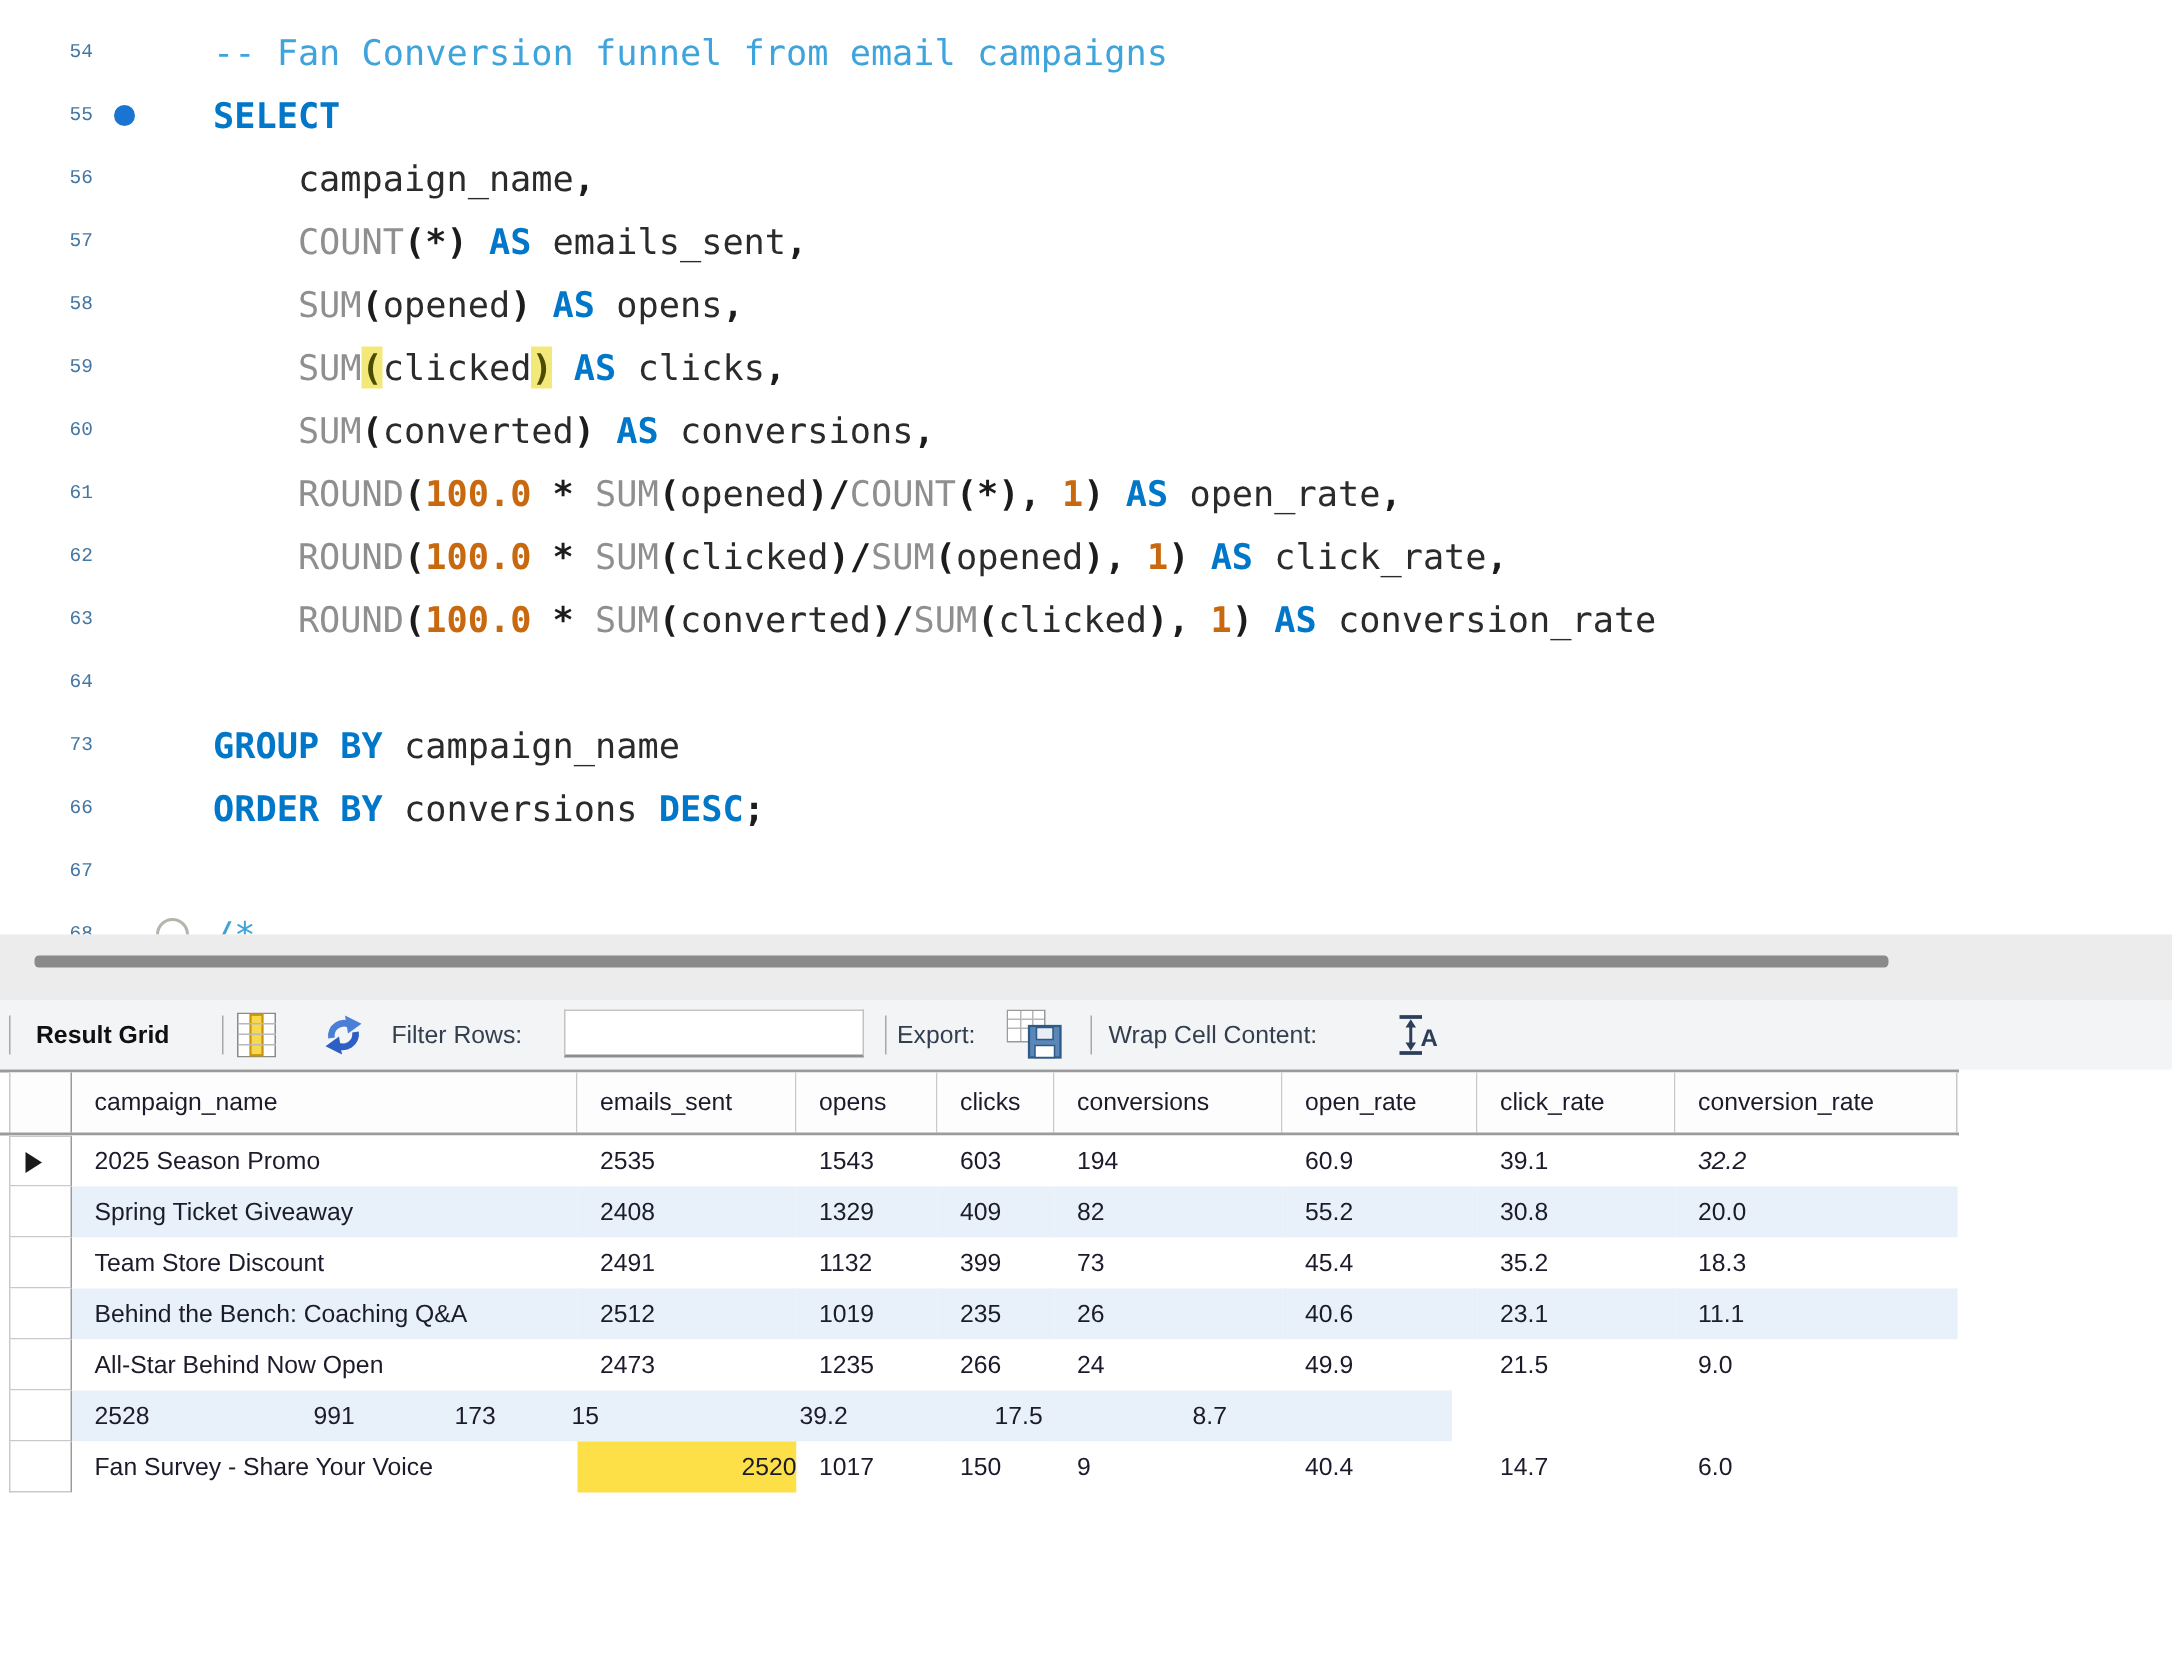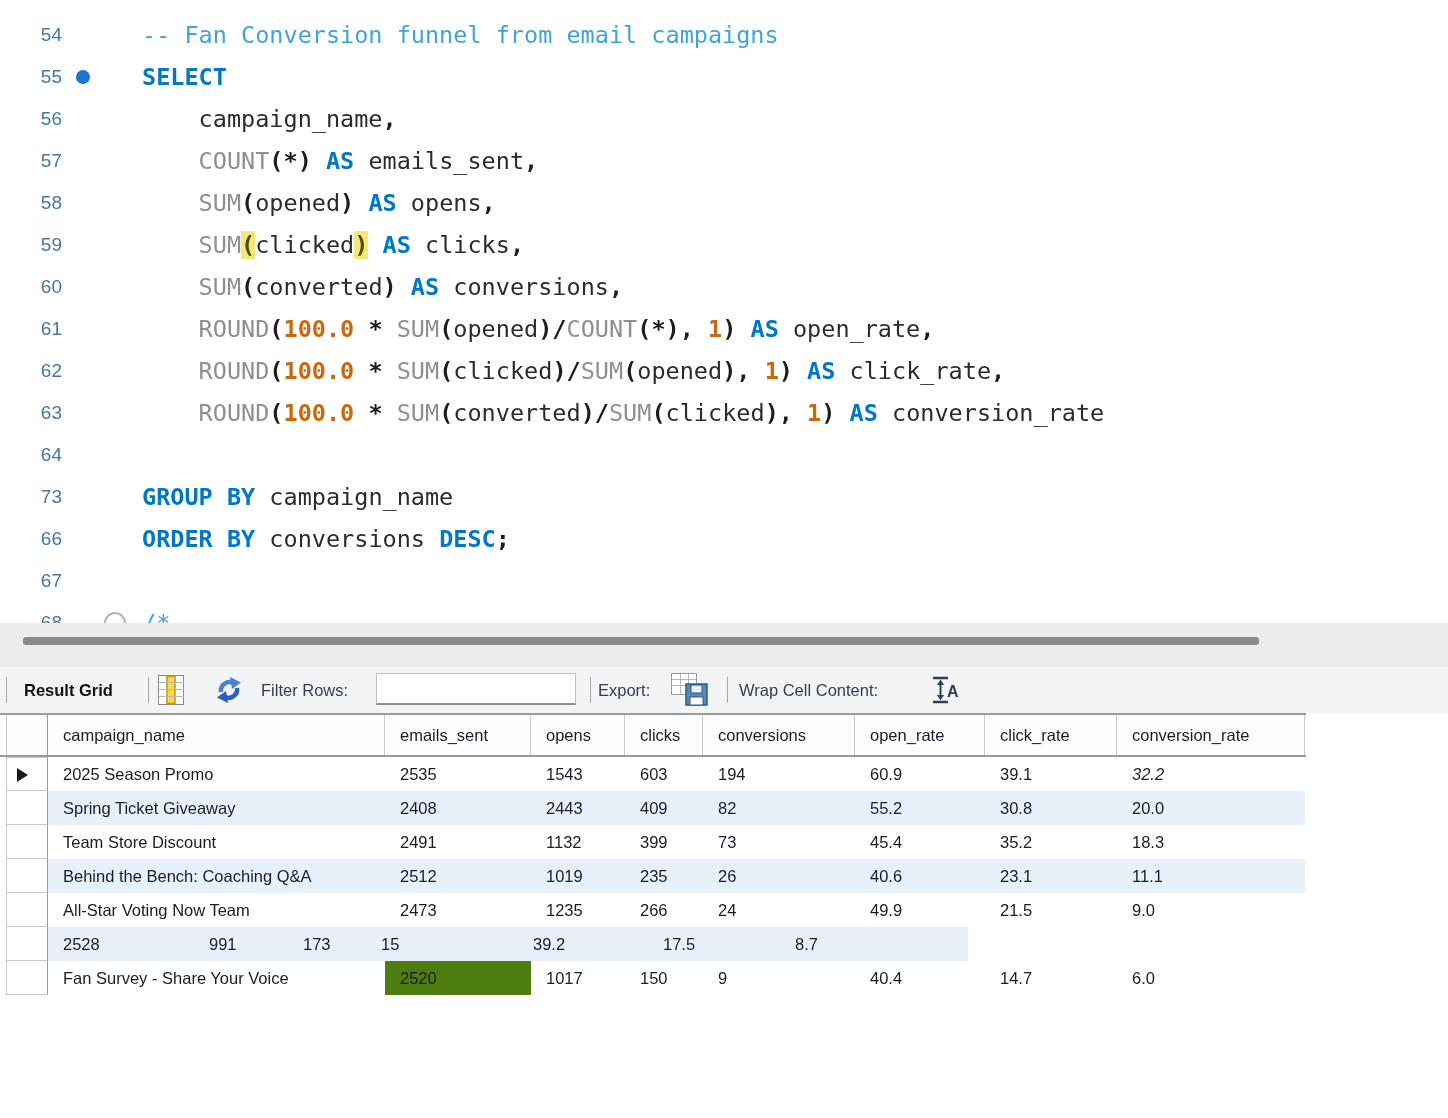--- a/index.html
+++ b/index.html
@@ -3,21 +3,21 @@
 <meta charset="utf-8">
 <style>
   html,body{margin:0;padding:0;background:#ffffff;}
   .screen{position:relative;width:1448px;height:1118px;overflow:hidden;background:#ffffff;
           font-family:"Liberation Sans",sans-serif;}
 
   
   .editor{position:absolute;left:0;top:0;width:1448px;height:623px;background:#ffffff;overflow:hidden;}
   .code-line{position:absolute;left:0;width:1448px;height:42px;}
   .ln{position:absolute;left:0;top:0;width:62px;height:42px;line-height:42px;text-align:right;
-      font-family:Liberation Sans, sans-serif;font-size:19px;color:var(--line_number);}
+      font-family:Liberation Mono, monospace;font-size:13px;color:var(--line_number);}
   .stmt-dot{position:absolute;left:76px;top:14px;width:14px;height:14px;border-radius:50%;
       background:var(--stmt_marker);}
   .fold-circle{position:absolute;left:104px;top:10px;width:22px;height:22px;border-radius:50%;
       border:2px solid #b4b4aa;background:#ffffff;box-sizing:border-box;}
   .code{position:absolute;left:142px;top:0;margin:0;height:42px;line-height:42px;white-space:pre;
       font-family:"DejaVu Sans Mono",monospace;font-size:23.5px;}
   .tk-kw{color:var(--keyword);font-weight:bold;}
   .tk-fn{color:var(--function);}
   .tk-id{color:var(--identifier);}
   .tk-nu{color:var(--number);font-weight:bold;}
@@ -219,21 +219,21 @@
           <div class="g-cell" style="width: 78px; background: rgb(255, 255, 255);">603</div>
           <div class="g-cell" style="width: 152px; background: rgb(255, 255, 255);">194</div>
           <div class="g-cell" style="width: 130px; background: rgb(255, 255, 255);">60.9</div>
           <div class="g-cell" style="width: 132px; background: rgb(255, 255, 255);">39.1</div>
           <div class="g-cell" style="width: 188px; background: rgb(255, 255, 255); font-style: italic;">32.2</div>
         </div>
         <div class="g-row">
           <div class="g-sel"></div>
           <div class="g-cell" style="width: 337px; background: rgb(232, 240, 250);">Spring Ticket Giveaway</div>
           <div class="g-cell" style="width: 146px; background: rgb(232, 240, 250);">2408</div>
-          <div class="g-cell" style="width: 94px; background: rgb(232, 240, 250);">2443</div>
+          <div class="g-cell" style="width: 94px; background: rgb(232, 240, 250);">1329</div>
           <div class="g-cell" style="width: 78px; background: rgb(232, 240, 250);">409</div>
           <div class="g-cell" style="width: 152px; background: rgb(232, 240, 250);">82</div>
           <div class="g-cell" style="width: 130px; background: rgb(232, 240, 250);">55.2</div>
           <div class="g-cell" style="width: 132px; background: rgb(232, 240, 250);">30.8</div>
           <div class="g-cell" style="width: 188px; background: rgb(232, 240, 250);">20.0</div>
         </div>
         <div class="g-row">
           <div class="g-sel"></div>
           <div class="g-cell" style="width: 337px; background: rgb(255, 255, 255);">Team Store Discount</div>
           <div class="g-cell" style="width: 146px; background: rgb(255, 255, 255);">2491</div>
@@ -250,21 +250,21 @@
           <div class="g-cell" style="width: 146px; background: rgb(232, 240, 250);">2512</div>
           <div class="g-cell" style="width: 94px; background: rgb(232, 240, 250);">1019</div>
           <div class="g-cell" style="width: 78px; background: rgb(232, 240, 250);">235</div>
           <div class="g-cell" style="width: 152px; background: rgb(232, 240, 250);">26</div>
           <div class="g-cell" style="width: 130px; background: rgb(232, 240, 250);">40.6</div>
           <div class="g-cell" style="width: 132px; background: rgb(232, 240, 250);">23.1</div>
           <div class="g-cell" style="width: 188px; background: rgb(232, 240, 250);">11.1</div>
         </div>
         <div class="g-row">
           <div class="g-sel"></div>
-          <div class="g-cell" style="width: 337px; background: rgb(255, 255, 255);">All-Star Voting Now Team</div>
+          <div class="g-cell" style="width: 337px; background: rgb(255, 255, 255);">All-Star Behind Now Open</div>
           <div class="g-cell" style="width: 146px; background: rgb(255, 255, 255);">2473</div>
           <div class="g-cell" style="width: 94px; background: rgb(255, 255, 255);">1235</div>
           <div class="g-cell" style="width: 78px; background: rgb(255, 255, 255);">266</div>
           <div class="g-cell" style="width: 152px; background: rgb(255, 255, 255);">24</div>
           <div class="g-cell" style="width: 130px; background: rgb(255, 255, 255);">49.9</div>
           <div class="g-cell" style="width: 132px; background: rgb(255, 255, 255);">21.5</div>
           <div class="g-cell" style="width: 188px; background: rgb(255, 255, 255);">9.0</div>
         </div>
         <div class="g-row">
           <div class="g-sel"></div>
@@ -272,21 +272,21 @@
           <div class="g-cell" style="width: 94px; background: rgb(232, 240, 250);">991</div>
           <div class="g-cell" style="width: 78px; background: rgb(232, 240, 250);">173</div>
           <div class="g-cell" style="width: 152px; background: rgb(232, 240, 250);">15</div>
           <div class="g-cell" style="width: 130px; background: rgb(232, 240, 250);">39.2</div>
           <div class="g-cell" style="width: 132px; background: rgb(232, 240, 250);">17.5</div>
           <div class="g-cell" style="width: 188px; background: rgb(232, 240, 250);">8.7</div>
         </div>
         <div class="g-row">
           <div class="g-sel"></div>
           <div class="g-cell" style="width: 337px; background: rgb(255, 255, 255);">Fan Survey - Share Your Voice</div>
-          <div class="g-cell" style="width: 146px; background: #4d7c0f;">2520</div>
+          <div class="g-cell" style="width: 146px; background: #fde047; text-align: right;">2520</div>
           <div class="g-cell" style="width: 94px; background: rgb(255, 255, 255);">1017</div>
           <div class="g-cell" style="width: 78px; background: rgb(255, 255, 255);">150</div>
           <div class="g-cell" style="width: 152px; background: rgb(255, 255, 255);">9</div>
           <div class="g-cell" style="width: 130px; background: rgb(255, 255, 255);">40.4</div>
           <div class="g-cell" style="width: 132px; background: rgb(255, 255, 255);">14.7</div>
           <div class="g-cell" style="width: 188px; background: rgb(255, 255, 255);">6.0</div>
         </div>
       </div>
   </div>
 

